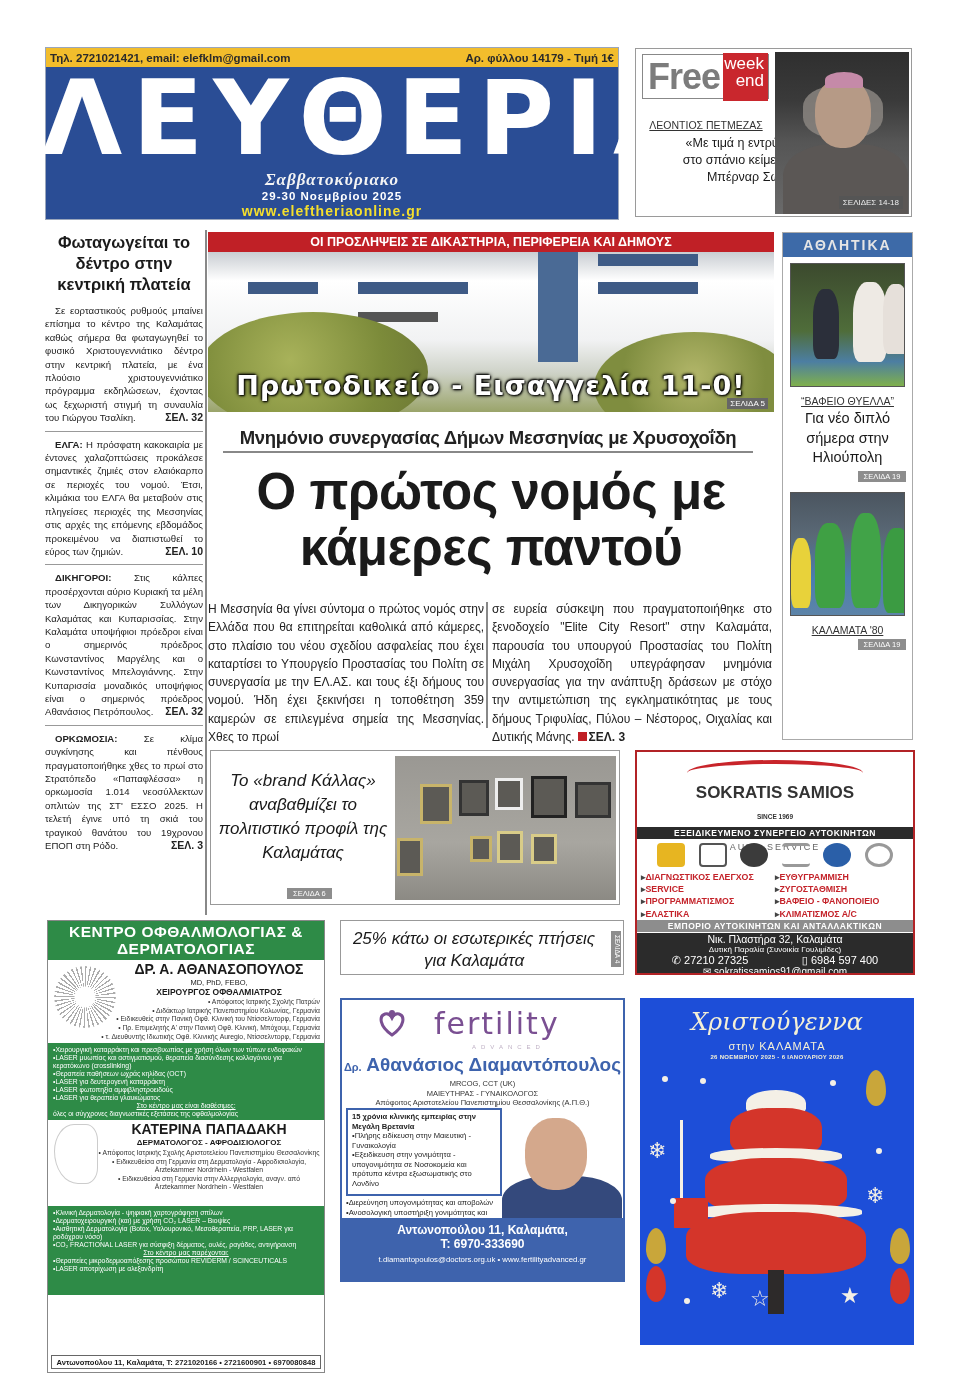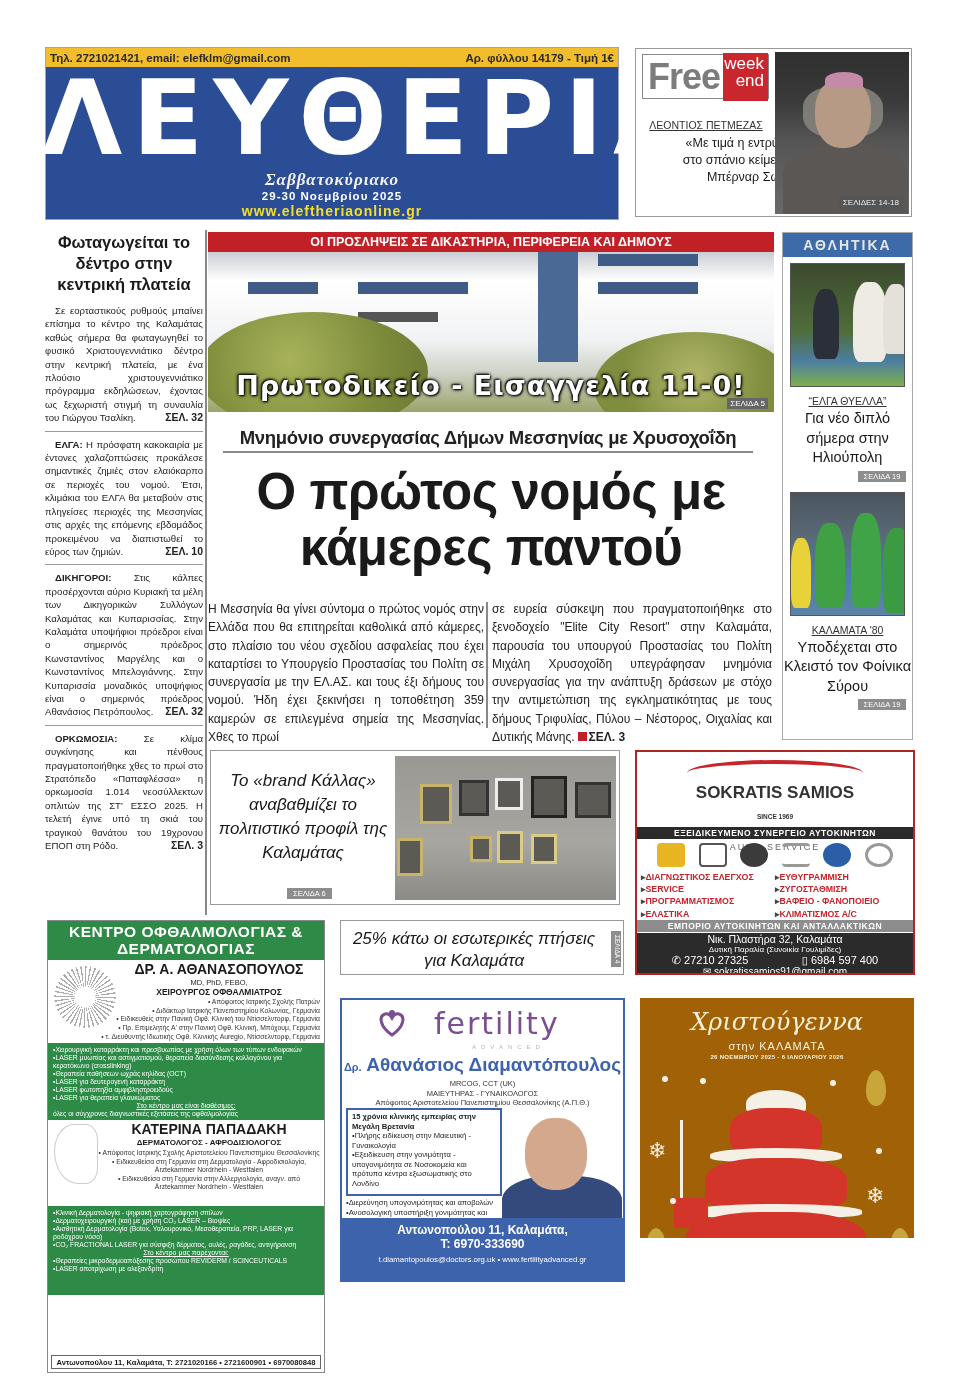--- a/index.html
+++ b/index.html
@@ -138,21 +138,21 @@
   #fert .svc div::before { content: "\2022 "; }
   #fert .doctor { position: absolute; left: 155px; top: 118px; width: 125px; height: 103px; overflow: hidden; }
   #fert .doctor .head { position: absolute; left: 28px; top: 0; width: 62px; height: 72px; border-radius: 45%; background: #d4a88c; }
   #fert .doctor .scrubs { position: absolute; left: 5px; top: 58px; width: 120px; height: 60px; border-radius: 40% 40% 0 0; background: #34497c; }
   #fert .foot { position: absolute; left: 0; right: 0; bottom: 0; height: 62px; background: #3e63ad; color: #fff; text-align: center; }
   #fert .foot .a { font-size: 12px; font-weight: bold; padding-top: 5px; }
   #fert .foot .p { font-size: 12px; font-weight: bold; }
   #fert .foot .w { font-size: 7.8px; padding-top: 4px; }
 
   
-  #xmas { left: 640px; top: 998px; width: 274px; height: 240px; background: #a16207; overflow: hidden; }
+  #xmas { left: 640px; top: 998px; width: 274px; height: 347px; background: #1d4ed8; overflow: hidden; }
   #xmas .title { position: absolute; top: 10px; width: 100%; text-align: center; color: #f4f0d6; font-family: "DejaVu Serif", serif; font-style: italic; font-size: 24px; }
   #xmas .sub { position: absolute; top: 42px; width: 100%; text-align: center; color: #f4f0d6; font-size: 11px; letter-spacing: 1px; }
   #xmas .dates { position: absolute; top: 56px; width: 100%; text-align: center; color: #f4f0d6; font-size: 6px; font-weight: bold; letter-spacing: .3px; }
   #xmas .tier { position: absolute; background: #d4352a; border-radius: 40% 40% 30% 30%; }
   #xmas .snow { position: absolute; background: #f4f0e6; border-radius: 50% 50% 30% 30%; }
   #xmas .trunk { position: absolute; left: 128px; top: 272px; width: 16px; height: 44px; background: #2d2a2a; }
   #xmas .pine { position: absolute; color: #f4f0e6; font-size: 22px; }
   #xmas .orn { position: absolute; width: 20px; height: 36px; border-radius: 50% 50% 50% 50% / 60% 60% 40% 40%; }
   #xmas .pot { position: absolute; left: 34px; top: 200px; width: 34px; height: 30px; background: #d4352a; }
   #xmas .plant { position: absolute; left: 40px; top: 122px; width: 22px; height: 80px; border-left: 3px solid #f4f0e6; }
@@ -232,31 +232,30 @@
   <span>σε ευρεία σύσκεψη που πραγματοποιήθηκε στο ξενοδοχείο "Elite City Resort" στην Καλαμάτα, παρουσία του υπουργού Προστασίας του Πολίτη Μιχάλη Χρυσοχοΐδη υπεγράφησαν μνημόνια συνεργασίας για την ανάπτυξη δράσεων με στόχο την αντιμετώπιση της εγκληματικότητας με τους δήμους Τριφυλίας, Πύλου – Νέστορος, Οιχαλίας και Δυτικής Μάνης.</span><span class="sq"></span><span class="pg">ΣΕΛ. 3</span>
 </div>
 
 <div id="sports" class="abs">
   <div class="bar">ΑΘΛΗΤΙΚΑ</div>
   <div class="pic pic1">
     <div class="pl" style="left:22px;top:25px;width:26px;height:70px;background:#2b2f3a"></div>
     <div class="pl" style="left:62px;top:18px;width:34px;height:80px;background:#eeeae4"></div>
     <div class="pl" style="left:92px;top:20px;width:26px;height:70px;background:#e6e0da"></div>
   </div>
-  <div class="tag">“ΕΛΓΑ ΘΥΕΛΛΑ”</div>
+  <div class="tag">“ΒΑΦΕΙΟ ΘΥΕΛΛΑ”</div>
   <div class="sthead">Για νέο διπλό σήμερα στην Ηλιούπολη</div>
   <span class="pg">ΣΕΛΙΔΑ 19</span>
   <div class="pic pic2" style="margin-top:10px">
     <div class="pl" style="left:0;top:45px;width:20px;height:70px;background:#e8d23a"></div>
     <div class="pl" style="left:24px;top:30px;width:30px;height:85px;background:#3fa044"></div>
     <div class="pl" style="left:60px;top:20px;width:30px;height:95px;background:#41a348"></div>
     <div class="pl" style="left:92px;top:35px;width:28px;height:85px;background:#3b9b42"></div>
   </div>
   <div class="tag">ΚΑΛΑΜΑΤΑ '80</div>
-  <div class="sthead">Υποδέχεται στο Κλειστό τον Φοίνικα Σύρου</div>
   <span class="pg">ΣΕΛΙΔΑ 19</span>
 </div>
 
 <div id="kallas" class="abs">
   <div class="txt">Το «brand Κάλλας» αναβαθμίζει το πολιτιστικό προφίλ της Καλαμάτας</div>
   <div class="pg">ΣΕΛΙΔΑ 6</div>
   <div class="photo">
     <div class="frame" style="left:25px;top:28px;width:32px;height:40px"></div>
     <div class="frame" style="left:64px;top:24px;width:30px;height:36px;border-color:#333"></div>
     <div class="frame" style="left:100px;top:22px;width:28px;height:32px;border-color:#eee"></div>

